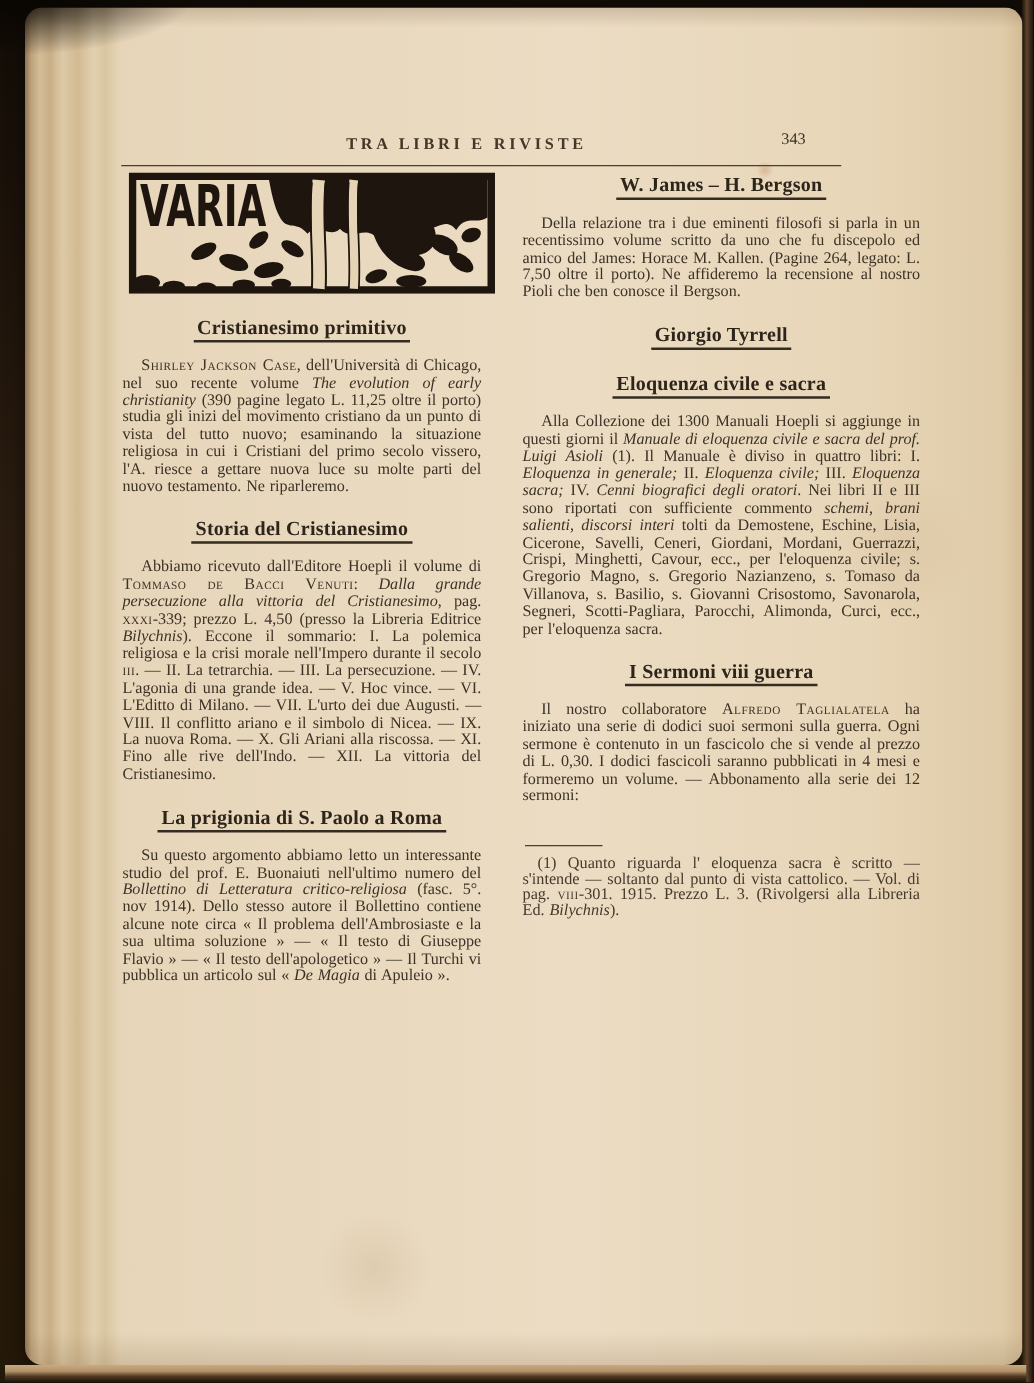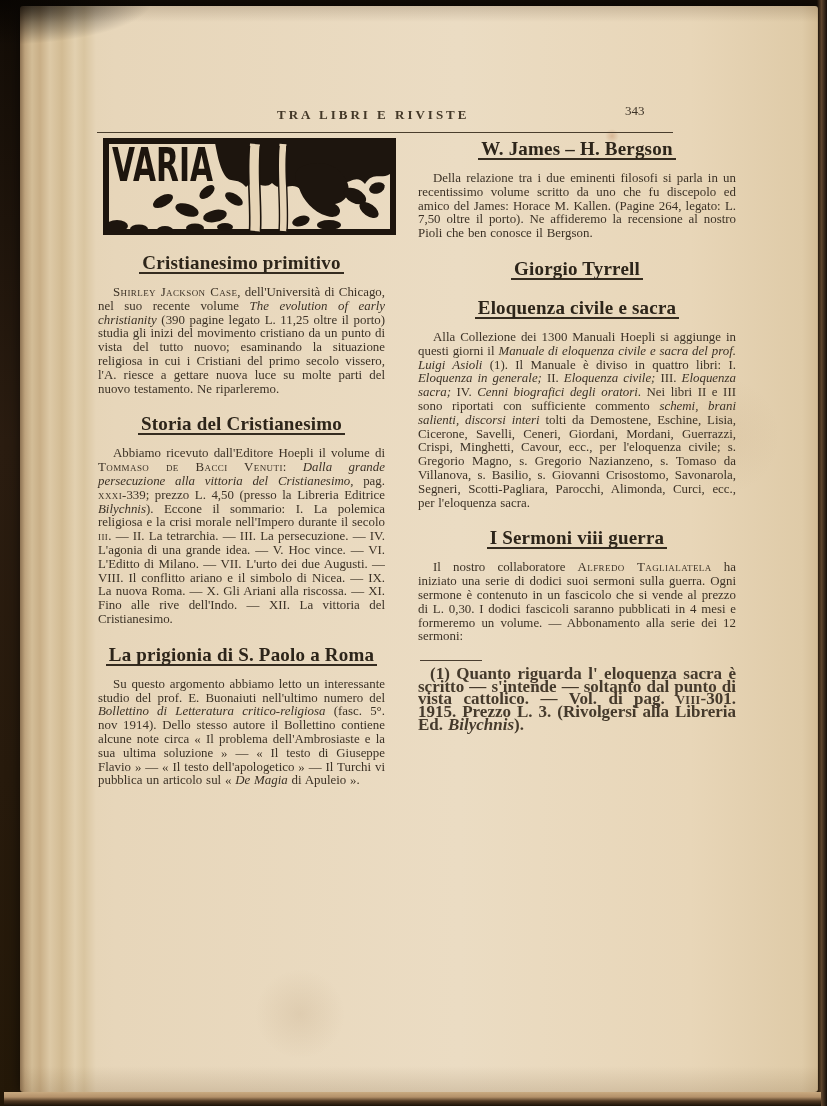--- a/index.html
+++ b/index.html
@@ -4,21 +4,21 @@
 <style>
   html,body{margin:0;padding:0;background:#17100a;}
   .photo{
     position:relative;width:827px;height:1106px;overflow:hidden;
     background:linear-gradient(180deg,#120c06 0%,#2a1c10 40%,#241808 100%);
     font-family:"Liberation Serif","DejaVu Serif",serif;
     -webkit-font-smoothing:antialiased;
   }
   .page{
     position:absolute;left:20px;top:6px;width:798px;height:1086px;
-    border-radius:3px;
+    border-radius:14px;
     background:
       radial-gradient(circle at 592px 130px, rgba(165,85,35,.25), rgba(165,85,35,0) 7px),
       radial-gradient(circle at 280px 1008px, rgba(130,90,45,.10), rgba(130,90,45,0) 45px),
       radial-gradient(circle at 700px 430px, rgba(140,100,55,.08), rgba(140,100,55,0) 60px),
       linear-gradient(180deg, rgba(70,45,20,.18) 0, rgba(70,45,20,0) 16px),
       linear-gradient(0deg, rgba(95,65,30,.16) 0, rgba(95,65,30,0) 26px),
       linear-gradient(90deg,#8f7454 0,#bda27c 5px,#d3bd97 12px,#c9af87 20px,#ddc9a6 30px,#d2bb93 42px,#e2d0af 55px,#d9c5a0 64px,#e6d5b8 76px,#e7d6ba 95px,#ebdcc3 55%,#e8d6b8 84%,#dfcba8 98%,#d3bc96 100%);
     box-shadow:0 0 14px rgba(0,0,0,.55);
     color:#3c3226;
   }
@@ -31,28 +31,28 @@
   .page-title{position:absolute;left:257px;top:101px;font-size:13px;letter-spacing:3px;
     color:#433828;font-weight:600;}
   .page-num{position:absolute;left:605px;top:97px;font-size:13px;color:#3c3226;}
   .header-rule{position:absolute;left:77px;top:126px;width:576px;border-top:1.6px solid #4a3e2d;}
   .col{position:absolute;top:132px;font-size:12.9px;line-height:13.8px;text-align:justify;}
   .col-left{left:78px;width:287px;}
   .col-right{left:398px;width:318px;}
   .varia-box{width:293px;height:97px;margin-left:5px;display:block;}
   section{margin:0;}
   h3.sec-head{
-    font-size:19px;line-height:15px;font-weight:700;color:#2d251a;
+    font-size:16px;line-height:15px;font-weight:700;color:#2d251a;
     width:fit-content;margin:20px auto 12px;padding:0 3px 2px;
     border-bottom:2px solid #352c20;letter-spacing:.2px;white-space:nowrap;}
   .col-right section:first-child h3.sec-head{margin-top:3px;}
   .para{margin:0;text-indent:15px;hyphens:auto;-webkit-hyphens:auto;word-spacing:.6px;}
   .s-i{font-style:italic;}
   .s-sc{font-variant:small-caps;letter-spacing:.4px;}
-  .footnote{margin-top:16px;font-size:17px;line-height:12.6px;text-align:justify;color:#453a2c;font-weight:bold;}
+  .footnote{margin-top:32px;font-size:13px;line-height:12.6px;text-align:justify;color:#453a2c;}
   .fn-rule{width:62px;border-top:1.3px solid #4a3e30;margin:0 0 7px 2px;}
 </style>
 </head>
 <body>
 
 <div class="photo">
   <div class="page">
 
     <div class="page-title">TRA LIBRI E RIVISTE</div>
     <div class="page-num">343</div>

